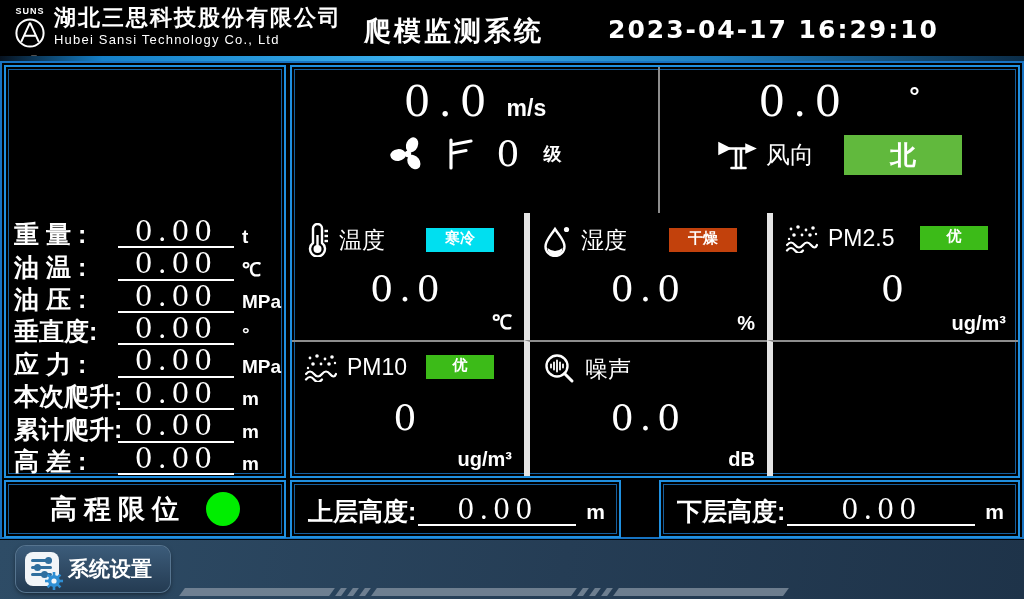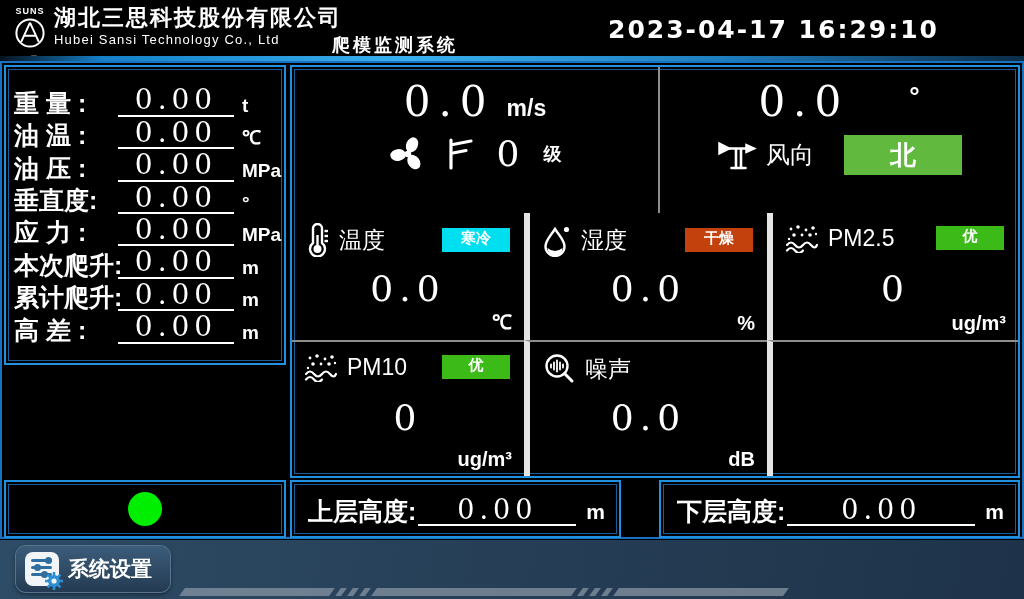--- a/index.html
+++ b/index.html
@@ -8,36 +8,36 @@
 
   
   .header{position:absolute;top:0;left:0;width:1024px;height:56px;background:#000;}
   .logo{position:absolute;left:8px;top:1px;width:44px;text-align:center;line-height:1;}
   .logo .suns{font-size:9px;font-weight:bold;letter-spacing:1px;}
   .logo .mark{display:block;margin:0 auto;}
   .logo .sub{font-size:8px;}
   .company{position:absolute;left:54px;top:5px;line-height:1.15;}
   .company .cn{font-size:22px;font-weight:bold;letter-spacing:2px;}
   .company .en{font-size:13px;letter-spacing:1.2px;margin-top:3px;}
-  .app-title{position:absolute;left:332px;top:13px;font-size:18px;font-weight:bold;letter-spacing:3px;margin-top:20px;}
+  .app-title{position:absolute;left:364px;top:13px;font-size:27px;font-weight:bold;letter-spacing:3px;}
   .datetime{position:absolute;left:608px;top:15px;font-size:25px;font-weight:600;letter-spacing:2px;
             font-family:"DejaVu Sans",sans-serif;}
   .header-line{position:absolute;top:56px;left:0;width:1024px;height:5px;
     background:linear-gradient(90deg,#07121f 0%,#1580c8 10%,#3ab0ee 40%,#1e7fc0 70%,#0b2c47 100%);}
 
   
   .frame{position:absolute;left:0;top:61px;width:1024px;height:478px;box-sizing:border-box;
          border:2px solid #1773c2;}
 
   .panel{position:absolute;background:#000;box-sizing:border-box;border:2px solid #2090e0;
          box-shadow:inset 0 0 0 2px #000, inset 0 0 0 3px #155f9e;}
 
   
-  .panel-left{left:4px;top:65px;width:282px;height:300px;display:flex;flex-direction:column;
-              justify-content:center;padding:0 8px;}
+  .panel-left{left:4px;top:65px;width:282px;height:413px;display:flex;flex-direction:column;
+              justify-content:flex-end;padding:0 8px;}
   .lp-row{display:flex;align-items:flex-end;}
   .lp-label{font-size:25px;font-weight:bold;width:104px;white-space:pre;line-height:1.2;flex:none;}
   .lp-value{flex:1;border-bottom:2px solid #fff;text-align:center;
             font-family:"DejaVu Serif",serif;font-size:28px;letter-spacing:5px;
             line-height:1.05;margin:0 8px 1px 0;}
   .lp-unit{width:34px;flex:none;font-size:19px;font-weight:bold;padding-bottom:3px;line-height:1;}
 
   
   .panel-main{left:290px;top:65px;width:730px;height:413px;}
   .wind-row{position:absolute;top:0;left:0;right:0;height:146px;display:flex;}
@@ -49,21 +49,21 @@
   .deg-unit{font-size:26px;font-weight:bold;margin-left:48px;align-self:flex-start;}
   .sub-line{display:flex;align-items:center;justify-content:center;margin-top:12px;}
   .w-label{font-size:24px;margin-left:8px;}
   .level-val{font-family:"DejaVu Serif",serif;font-size:36px;letter-spacing:2px;margin-left:22px;line-height:1;}
   .level-unit{font-size:18px;font-weight:bold;margin-left:22px;}
   .north-box{margin-left:30px;width:118px;height:40px;line-height:40px;text-align:center;
              font-size:26px;font-weight:bold;color:#fff;}
 
   .env-grid{position:absolute;top:146px;left:0;right:0;bottom:0;display:grid;
             grid-template-columns:232px 243px 1fr;grid-template-rows:127px 1fr;}
-  .cell{position:relative;box-sizing:border-box;padding:10px 10px 6px 12px;}
+  .cell{position:relative;box-sizing:border-box;padding:10px 26px 6px 12px;}
   .bl{border-left:6px solid #e5e5e5;}
   .bt{border-top:2px solid #8d8d8d;}
   .cell-head{display:flex;align-items:center;gap:9px;}
   .cell-label{font-size:23px;}
   .badge{margin-left:auto;margin-right:4px;min-width:64px;height:24px;line-height:24px;
          text-align:center;font-size:15px;font-weight:bold;color:#fff;padding:0 2px;font-family:Liberation Mono, monospace;}
   .cell-val{position:absolute;left:0;right:0;top:58px;text-align:center;
             font-family:"DejaVu Serif",serif;font-size:36px;letter-spacing:6px;line-height:1;}
   .cell-unit{position:absolute;right:12px;bottom:5px;font-size:20px;font-weight:bold;}
 
@@ -322,20 +322,21 @@
         </div>
         <div class="cell-val">0.0</div>
         <div class="cell-unit">dB</div>
       </div>
 
       <div class="cell bl bt"></div>
     </div>
   </div>
 
   <div class="panel box-limit">
+    <span class="limit-label">高程限位</span>
     <span class="limit-light" style="background-color: rgb(0, 238, 0);"></span>
   </div>
 
   <div class="panel box-height box-upper">
     <span class="bh-label">上层高度:</span>
     <span class="bh-value">0.00</span>
     <span class="bh-unit">m</span>
   </div>
 
   <div class="panel box-height box-lower">

